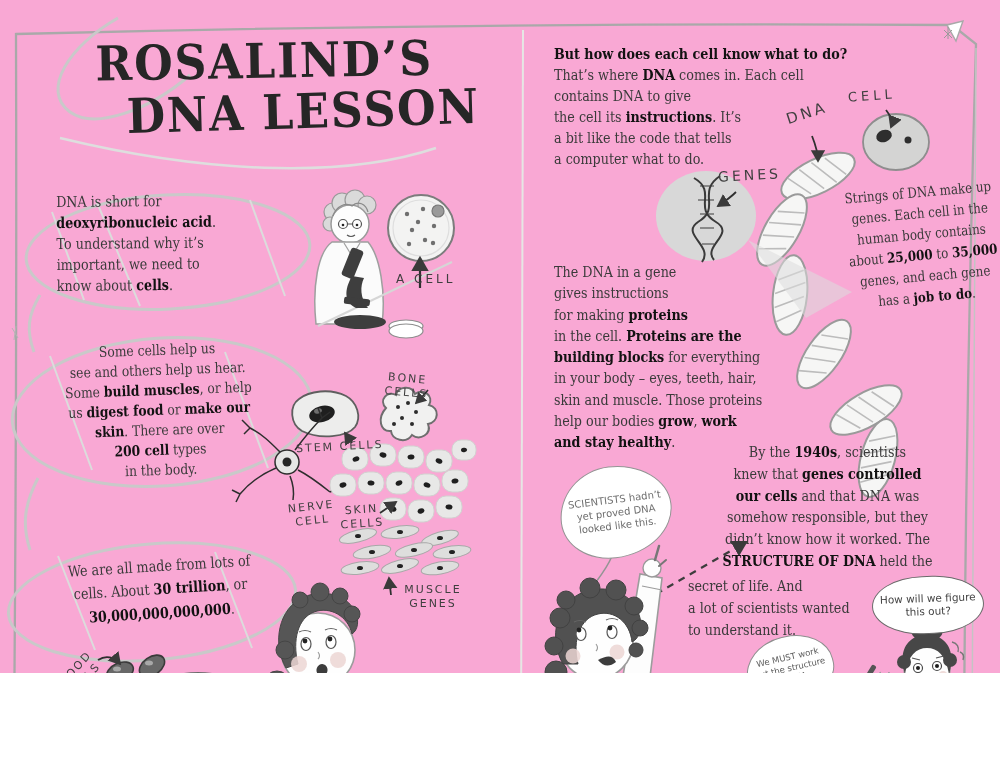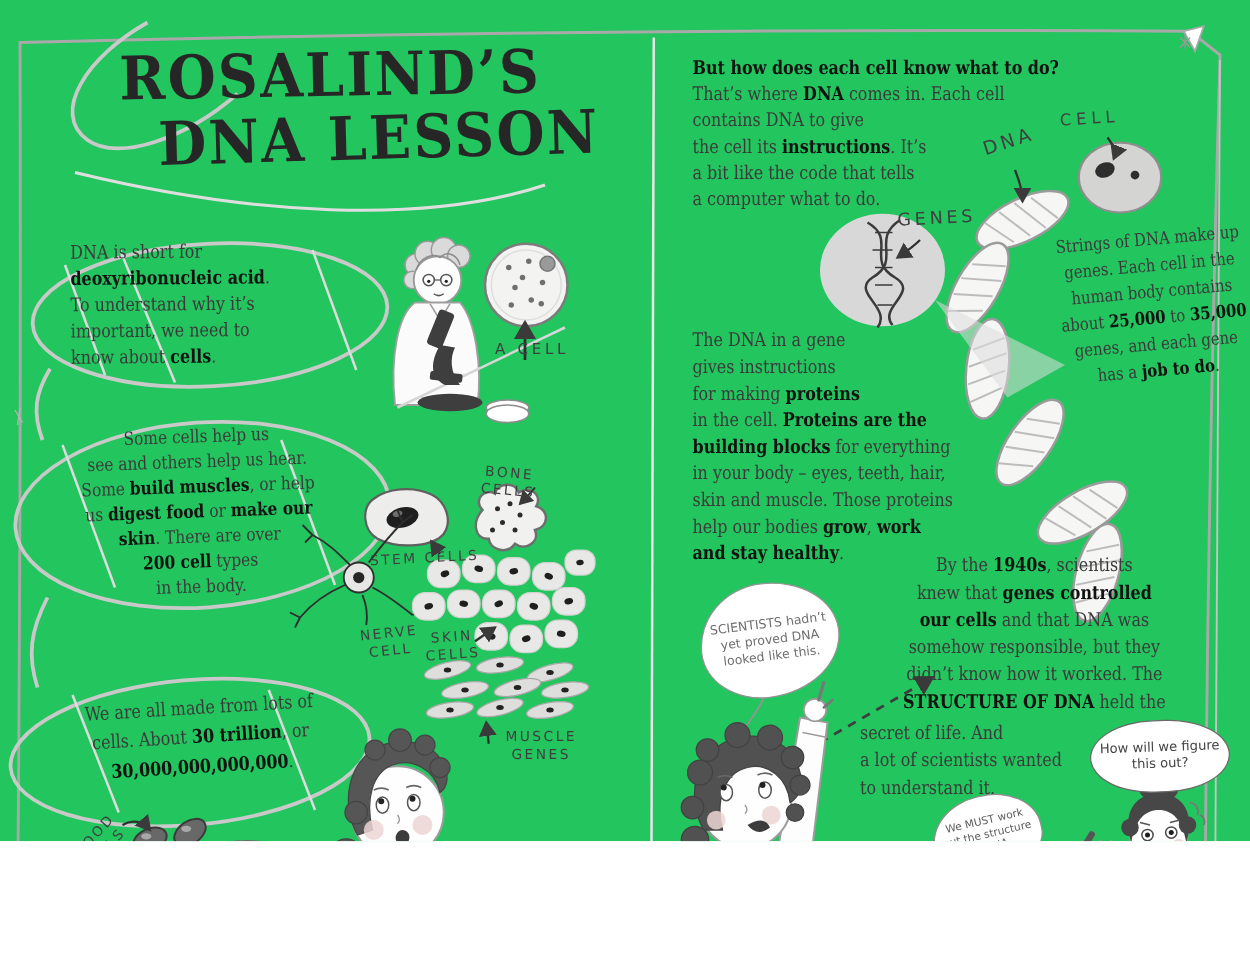--- a/index.html
+++ b/index.html
@@ -1,16 +1,16 @@
 <!DOCTYPE html>
 <html><head>
 <meta charset="utf-8">
 <style>
   html,body{margin:0;padding:0;background:#fff;}
-  #page{position:relative;width:1000px;height:673px;background:#22c55e;overflow:hidden;
+  #page{position:relative;width:1000px;height:673px;background:#f9a8d4;overflow:hidden;
         font-family:"DejaVu Serif",serif;}
   #art{position:absolute;left:0;top:0;z-index:1;}
   .body{position:absolute;margin:0;font-size:15px;color:#3a3a3a;white-space:pre-line;
         transform-origin:left top;z-index:2;}
   .body .b{font-weight:bold;color:#121212;}
   #title{position:absolute;left:96px;top:36px;z-index:2;color:#262626;transform:rotate(-1deg);}
   #title .t1,#title .t2{font-family:"DejaVu Serif",serif;font-weight:bold;font-size:48px;
         line-height:1.02;letter-spacing:2px;transform:scaleX(.92);transform-origin:left top;white-space:nowrap;}
   #title .t2{margin:4px 0 0 30px;transform:scaleX(.92) rotate(-.6deg);}
   #para-intro{left:56px;top:192px;width:235px;line-height:1.4;transform:rotate(-.5deg) scaleX(.85);}

